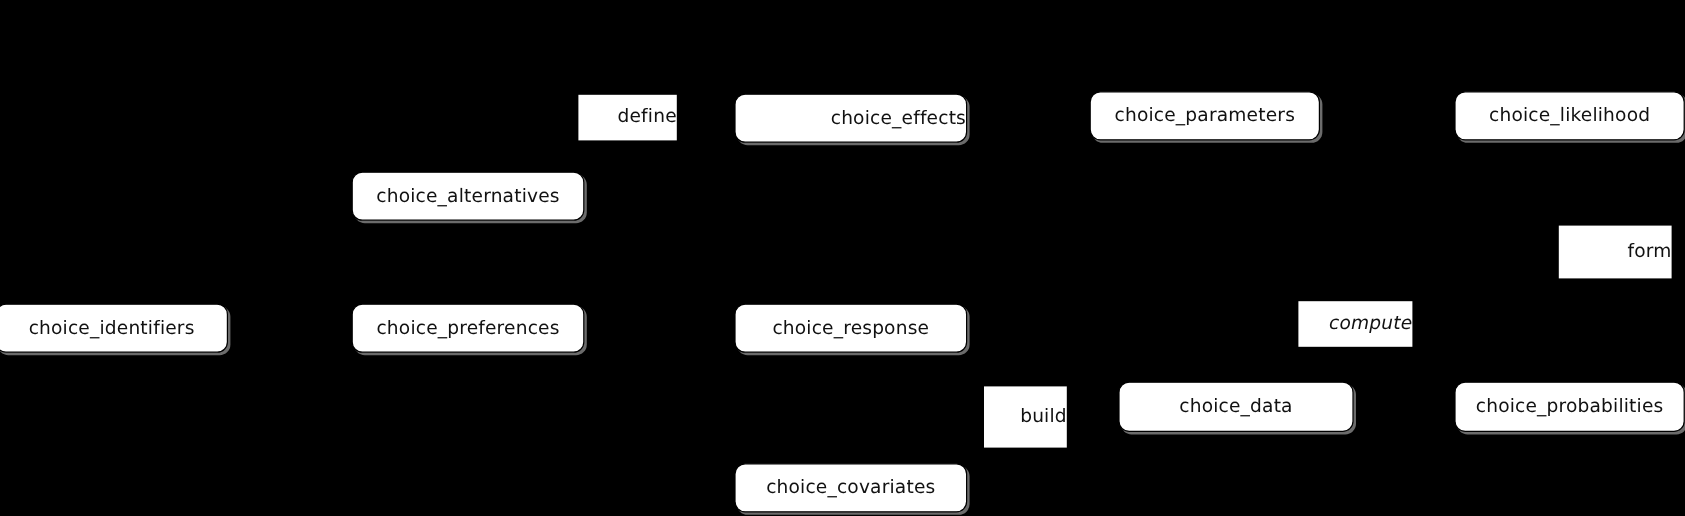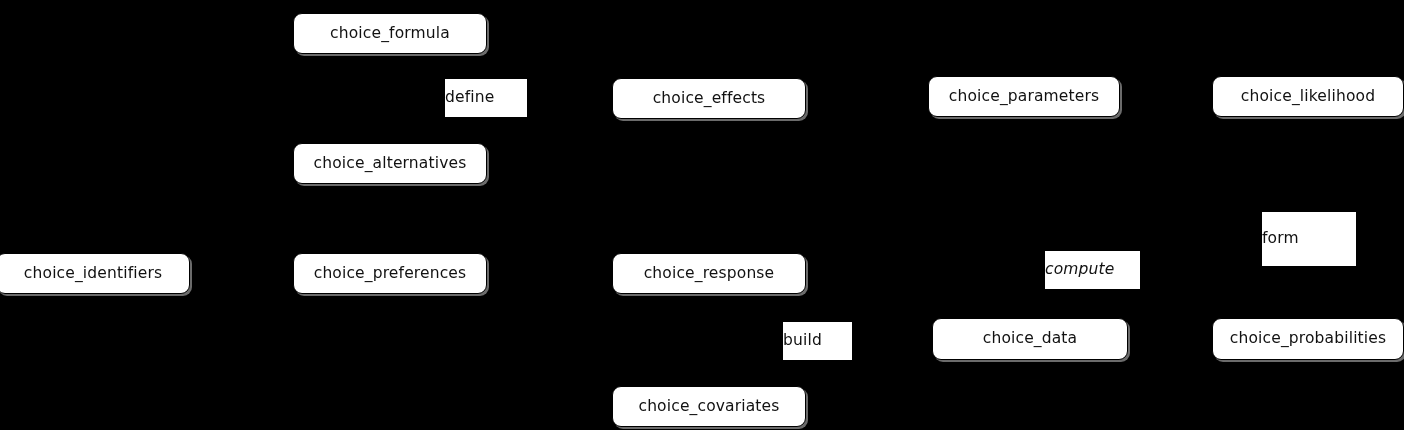--- a/index.html
+++ b/index.html
@@ -56,25 +56,26 @@
 
   
   .edge-label {
     position: absolute;
     box-sizing: border-box;
     background: #ffffff;
     border: 0;
     border-radius: 0;
     display: flex;
     align-items: center;
-    justify-content: flex-start;
+    justify-content: flex-end;
     color: #111111;
     font-size: 15.5px;
     letter-spacing: 0.15px;
     white-space: nowrap;
+    margin-left: 37px;
   }
 
   .edge-label .edge-label-text {
     display: block;
     line-height: 1;
   }
 </style>
 </head>
 <body>
 
@@ -87,29 +88,26 @@
       <path d="M 1024 96.5 C 1166 96.5, 1166 96.5, 1308 96.5" fill="none" stroke="#000000" stroke-width="1.6"></path>
       <path d="M 93 273.5 C 241.5 273.5, 241.5 273.5, 390 273.5" fill="none" stroke="#000000" stroke-width="1.6"></path>
       <path d="M 390 273.5 C 549.5 273.5, 549.5 273.5, 709 273.5" fill="none" stroke="#000000" stroke-width="1.6"></path>
       <path d="M 709 273.5 C 709 273.5, 709 406.5, 709 406.5" fill="none" stroke="#000000" stroke-width="1.6"></path>
       <path d="M 709 406.5 C 869.5 406.5, 869.5 339, 1030 339" fill="none" stroke="#000000" stroke-width="1.6"></path>
       <path d="M 1030 339 C 1169 339, 1169 339, 1308 339" fill="none" stroke="#000000" stroke-width="1.6"></path>
       <path d="M 1308 339 C 1308 339, 1308 96.5, 1308 96.5" fill="none" stroke="#000000" stroke-width="1.6"></path>
       <path d="M 1024 96.5 C 1027 96.5, 1027 339, 1030 339" fill="none" stroke="#000000" stroke-width="1.6"></path>
     </svg>
 
-  <div class="node" style="left:293px; top:13px; width:194px; height:41px;">
-    <span class="node-label">choice_formula</span>
-  </div>
 
-  <div class="node" style="left:612px; top:78px; width:194px; height:41px;">
+  <div class="node" style="left:612px; top:78px; width:194px; height:41px;justify-content:flex-end;">
     <span class="node-label">choice_effects</span>
   </div>
 
-  <div class="node" style="left:928px; top:76px; width:192px; height:41px;text-align:right;">
+  <div class="node" style="left:908px; top:76px; width:192px; height:41px;text-align:right;">
     <span class="node-label">choice_parameters</span>
   </div>
 
   <div class="node" style="left:1212px; top:76px; width:192px; height:41px;">
     <span class="node-label">choice_likelihood</span>
   </div>
 
   <div class="node" style="left:293px; top:143px; width:194px; height:41px;">
     <span class="node-label">choice_alternatives</span>
   </div>
@@ -135,25 +133,25 @@
   </div>
 
   <div class="node" style="left:612px; top:386px; width:194px; height:41px;justify-content:center;">
     <span class="node-label">choice_covariates</span>
   </div>
 
   <div class="edge-label" style="left:445px; top:79px; width:82px; height:38px;">
     <span class="edge-label-text">define</span>
   </div>
 
-  <div class="edge-label" style="left:1262px; top:212px; width:94px; height:54px;">
+  <div class="edge-label" style="left:1262px; top:188px; width:94px; height:44px;">
     <span class="edge-label-text">form</span>
   </div>
 
   <div class="edge-label" style="left:1045px; top:251px; width:95px; height:38px;font-style:italic;">
     <span class="edge-label-text">compute</span>
   </div>
 
-  <div class="edge-label" style="left:783px; top:322px; width:69px; height:38px;">
+  <div class="edge-label" style="left:783px; top:322px; width:69px; height:51px;">
     <span class="edge-label-text">build</span>
   </div>
 
 </div>
 
 </body></html>

